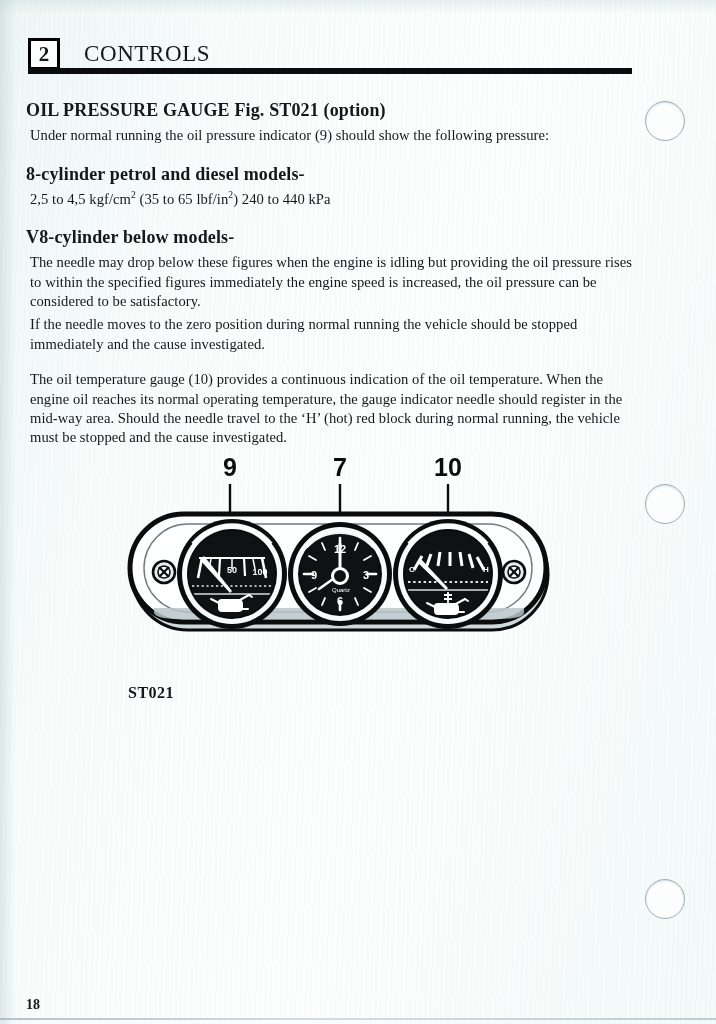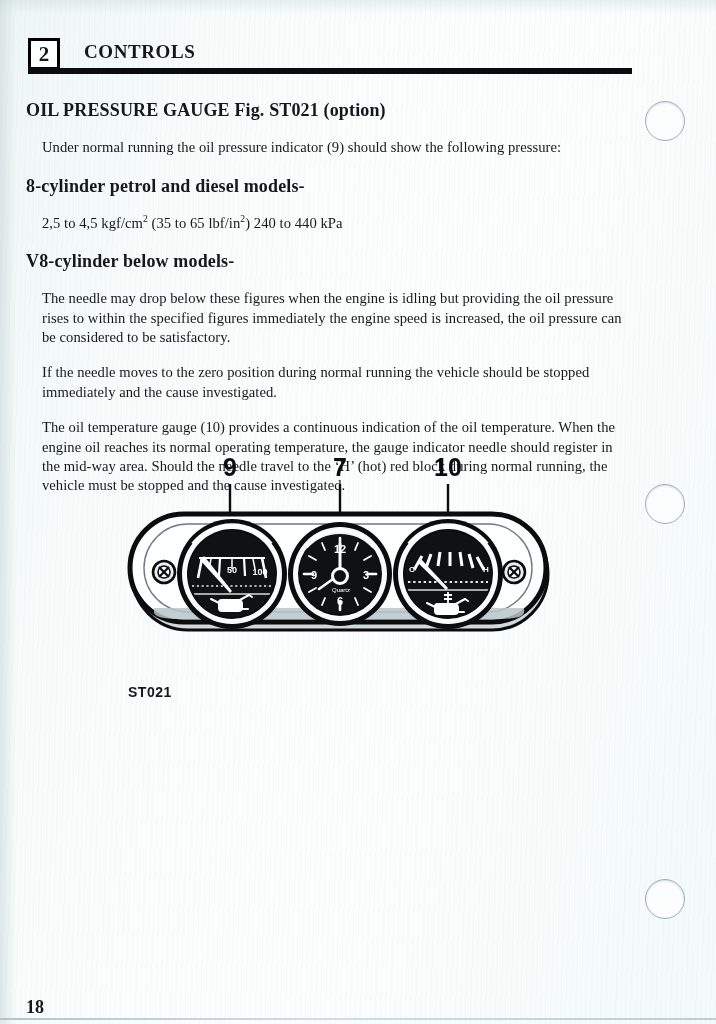--- a/index.html
+++ b/index.html
@@ -67,22 +67,22 @@
     font-weight: 700;
     font-size: 21px;
     line-height: 1;
     background: #fdfefe;
   }
   .chapter-title {
     position: absolute;
     left: 56px;
     top: 3px;
     font-family: "Liberation Serif", serif;
-    font-weight: 700;
-    font-size: 19px;
+    font-weight: 400;
+    font-size: 23px;
     letter-spacing: 0.6px;
   }
   .chapter-rule {
     position: absolute;
     left: 28px;
     top: 68px;
     width: 604px;
     height: 6px;
     background: #0a0c0d;
   }
@@ -99,21 +99,21 @@
 
   h2.sub {
     margin: 0 0 1px 0;
     font-family: "Liberation Serif", serif;
     font-weight: 700;
     font-size: 18px;
     letter-spacing: 0.15px;
     line-height: 1.34;
   }
   p.body {
-    margin: 16px;
+    margin: 4px;
     font-family: "Liberation Serif", serif;
     font-size: 14.6px;
     line-height: 1.33;
     letter-spacing: 0.05px;
   }
   sup {
     font-size: 0.66em;
     vertical-align: super;
     line-height: 0;
   }
@@ -125,23 +125,23 @@
     top: 452px;
     width: 440px;
     height: 190px;
   }
   .fig-svg { display: block; }
 
   .fig-caption {
     position: absolute;
     left: 128px;
     top: 684px;
-    font-family: Liberation Sans, sans-serif;
+    font-family: Liberation Serif, serif;
     font-weight: 700;
-    font-size: 14px;
+    font-size: 16px;
     letter-spacing: 0.5px;
   }
 
   
   .hole {
     position: absolute;
     width: 38px;
     height: 38px;
     border-radius: 50%;
     border: 1px solid #9fb0b8;
@@ -149,21 +149,21 @@
     box-shadow: inset 0 1px 2px rgba(120,140,150,0.30);
   }
 
   
   .page-number {
     position: absolute;
     left: 26px;
     top: 997px;
     font-family: "Liberation Serif", serif;
     font-weight: 700;
-    font-size: 18px;
+    font-size: 14px;
   }
   .footer-rule {
     position: absolute;
     left: 0;
     right: 0;
     top: 1018px;
     height: 2px;
     background: linear-gradient(90deg, #9fb2ba, #c2d2d8 45%, #aebfc6);
     opacity: 0.75;
   }

